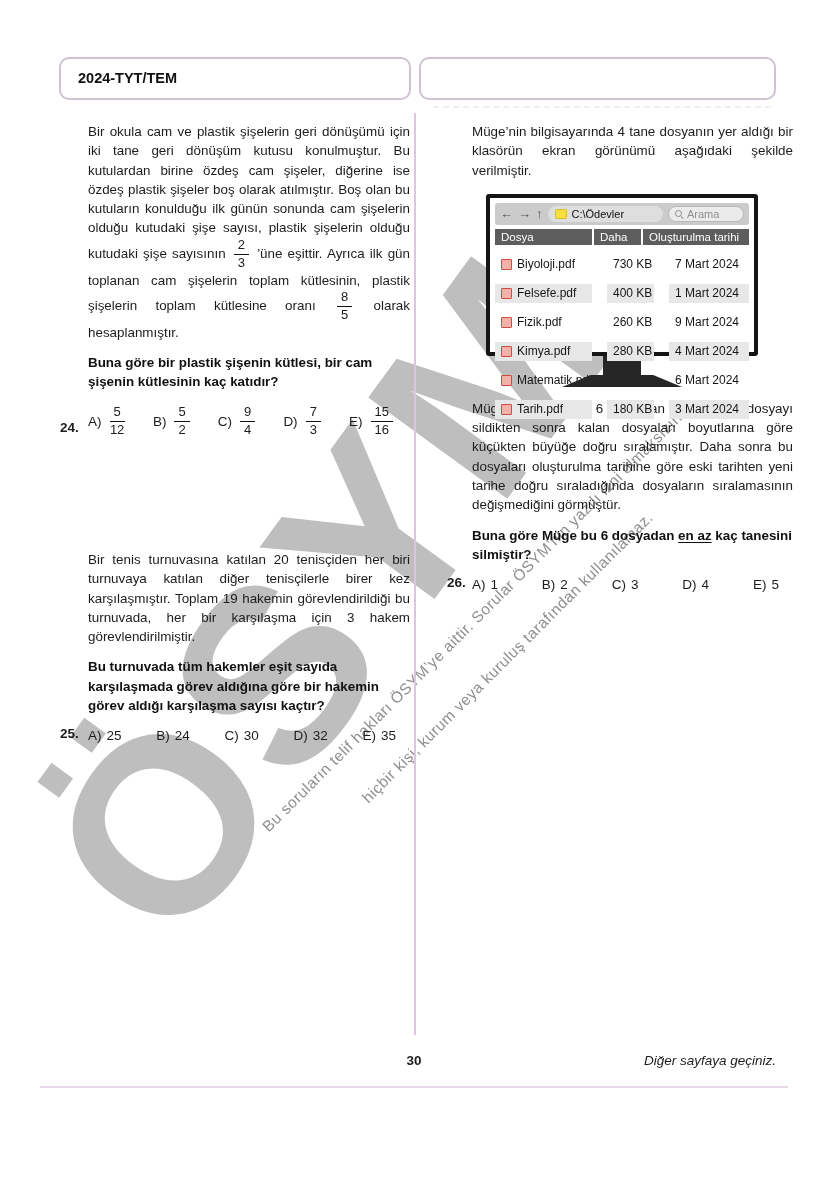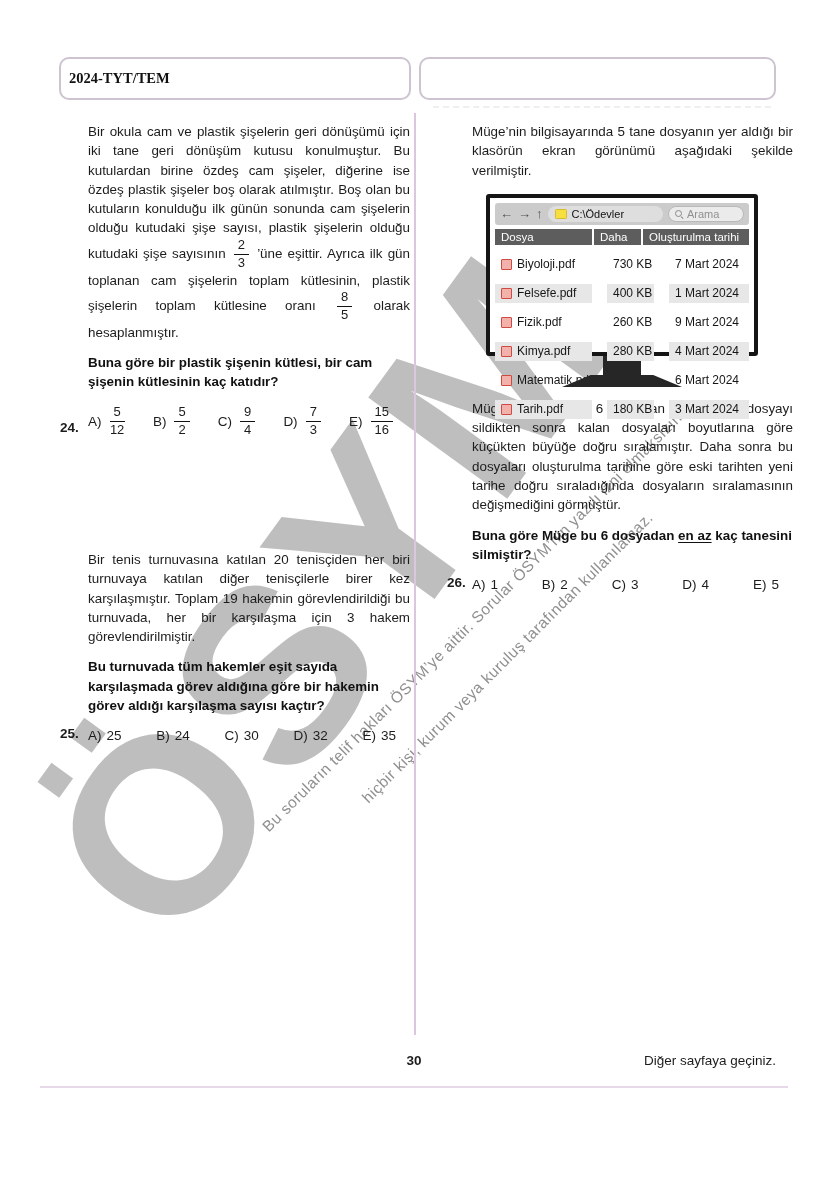--- a/index.html
+++ b/index.html
@@ -4,21 +4,21 @@
 <style>
   html,body { margin:0; padding:0; background:#ffffff; }
   .page {
     position:relative; width:828px; height:1202px; background:#ffffff;
     font-family:"Liberation Sans", sans-serif; color:#1c1c1c; overflow:hidden;
   }
   
   .hbox { position:absolute; top:57px; height:43px; border:2px solid #cdc3d1; border-radius:10px; background:transparent; box-sizing:border-box; z-index:2; }
   .hbox-left { left:59px; width:352px; }
   .hbox-right { left:419px; width:357px; }
-  .exam-title { display:inline-block; line-height:39px; padding-left:8px; font-size:14.5px; font-weight:bold; color:#111;font-family:Liberation Serif, serif; }
+  .exam-title { display:inline-block; line-height:39px; padding-left:17px; font-size:14.5px; font-weight:bold; color:#111; }
   .hdr-dashes { position:absolute; left:433px; top:106px; width:338px; border-top:2px dashed #efeef0; z-index:1; }
   
   .wm-big {
     position:absolute; left:-120px; top:452px; width:900px; text-align:center;
     transform:rotate(-54deg); font-size:250px; font-weight:bold; letter-spacing:6px;
     color:rgba(110,110,110,0.45); z-index:0; white-space:nowrap; pointer-events:none;
   }
   .wm-lines {
     position:absolute; left:60px; top:590px; width:860px; text-align:center;
     transform:rotate(-45deg); z-index:0; color:#8f8f8f; font-size:15.5px;
@@ -63,21 +63,21 @@
   .c1 { width:97px; }
   .c2 { width:47px; }
   .c3 { flex:1; }
   .fhead .fc { background:#5d5d5d; color:#ffffff; font-size:11.5px; height:16px; }
   .ralt .fc { background:#e7e7e7; }
   .pdficon { display:inline-block; width:9px; height:9px; background:#f3b1ac; border:1.6px solid #ce4a42; border-radius:1px; margin-right:5px; flex:0 0 auto; }
   .stand-neck { width:38px; height:19px; background:#262626; margin:0 auto; }
   .stand-base { width:120px; height:12px; background:#262626; margin:0 auto; clip-path:polygon(24% 0, 76% 0, 100% 100%, 0 100%); }
   
   .pagenum { position:absolute; left:0; right:0; top:1053px; text-align:center; font-size:13.5px; font-weight:bold; z-index:1; }
-  .nextpage { position:absolute; right:52px; top:1053px; font-size:13.5px; z-index:1; }
+  .nextpage { position:absolute; right:52px; top:1053px; font-size:13.5px; font-style:italic; z-index:1; }
   .footline { position:absolute; left:40px; right:40px; top:1086px; height:2px; background:#e7d9e7; z-index:1; }
 </style>
 </head>
 <body>
 
 <div class="page">
 
   <div class="hbox hbox-left">
     <span class="exam-title">2024-TYT/TEM</span>
   </div>
@@ -175,21 +175,21 @@
             <span>E)</span>
             <span>35</span>
           </span>
       </div>
     </div>
   </section>
 
   <section class="question q26">
     <span class="qnum">26.</span>
     <div class="qcontent">
-      <p class="qtext">Müge’nin bilgisayarında 5 tane dosyanın yer aldığı bir klasörün ekran görünümü aşağıdaki şekilde verilmiştir.</p>
+      <p class="qtext">Müge’nin bilgisayarında 4 tane dosyanın yer aldığı bir klasörün ekran görünümü aşağıdaki şekilde verilmiştir.</p>
 
       <div class="monitor">
         <div class="screen">
           <div class="navbar">
             <span class="navarrow">←</span>
             <span class="navarrow">→</span>
             <span class="navarrow">↑</span>
             <div class="addrbox">
               <span class="foldericon"></span>
               <span class="addrtext">C:\Ödevler</span>

